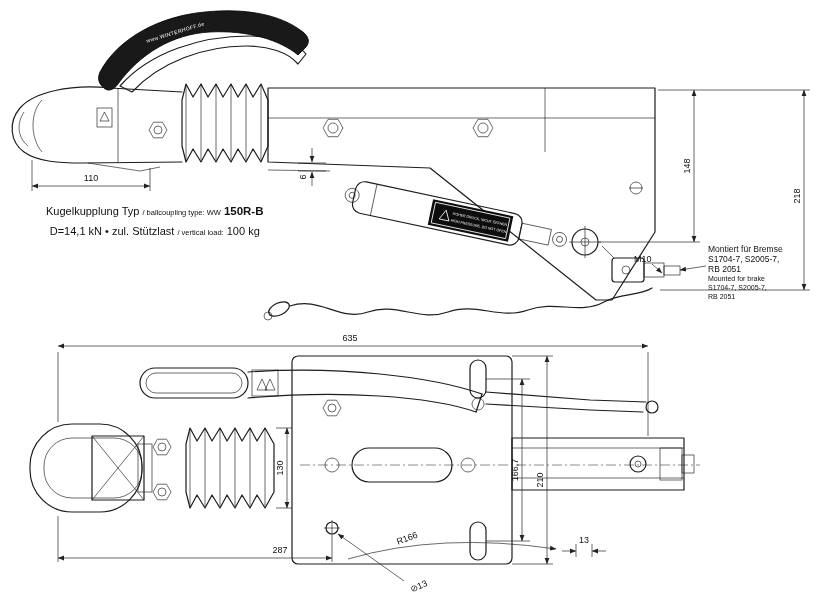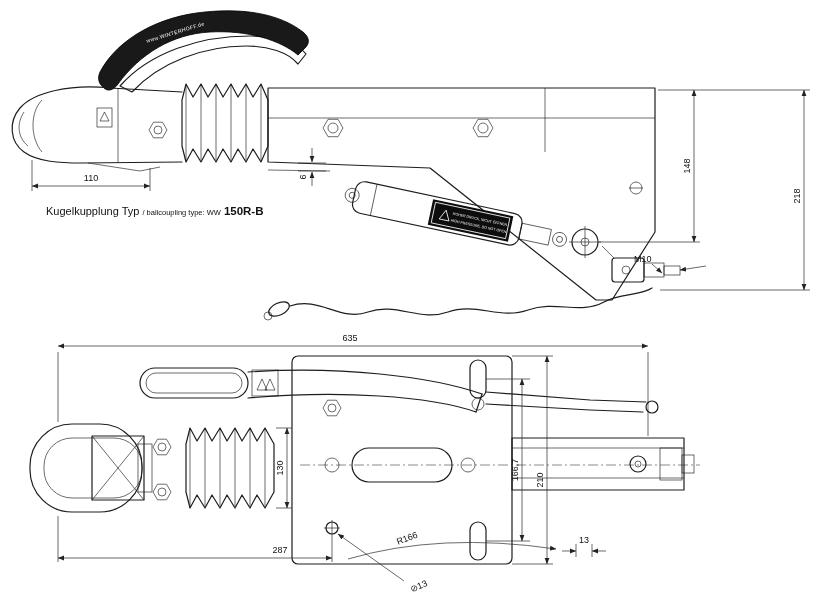--- a/index.html
+++ b/index.html
@@ -270,16 +270,29 @@
     </g>
   </g>
 </svg>
 
 <div class="spec">
   <div>
     <span>Kugelkupplung Typ</span>
     <span class="sm">/ ballcoupling type: WW</span>
     <span class="model">150R-B</span>
   </div>
+  <div>
+    <span>D=14,1 kN • zul. Stützlast</span>
+    <span class="sm">/ vertical load:</span>
+    <span>100 kg</span>
+  </div>
 </div>
 
-
+<div class="mounted">
+  <div>Montiert für Bremse</div>
+  <div>S1704-7, S2005-7,</div>
+  <div>RB 2051</div>
+  <div class="en">Mounted for brake</div>
+  <div class="en">S1704-7, S2005-7,</div>
+  <div class="en">RB 2051</div>
 </div>
 
+</div>
+
 </body></html>

